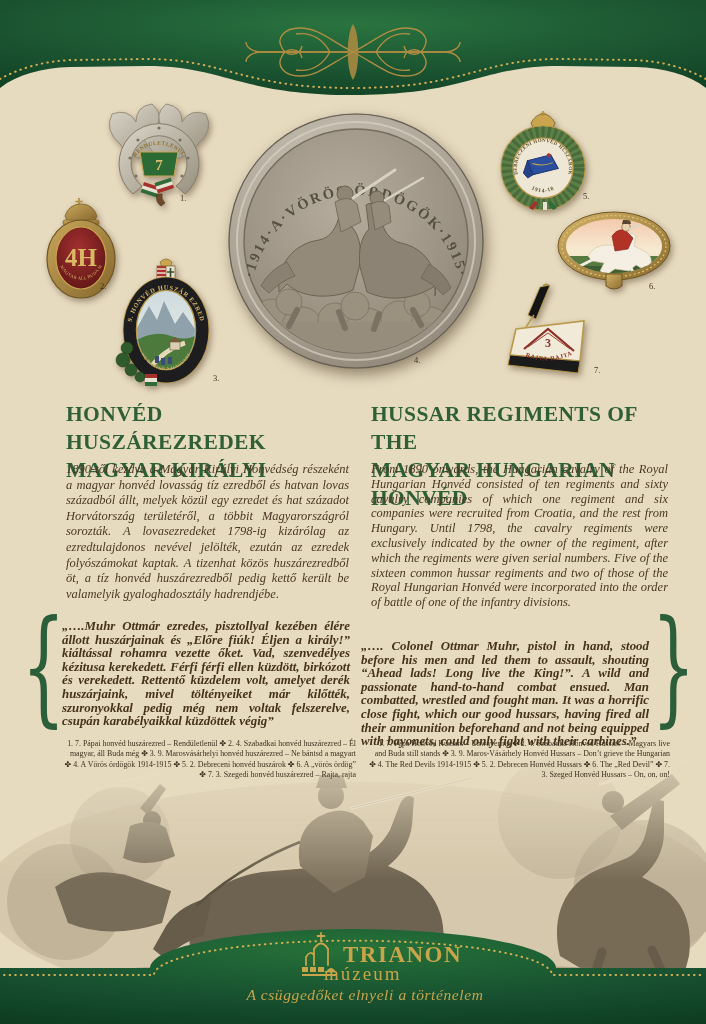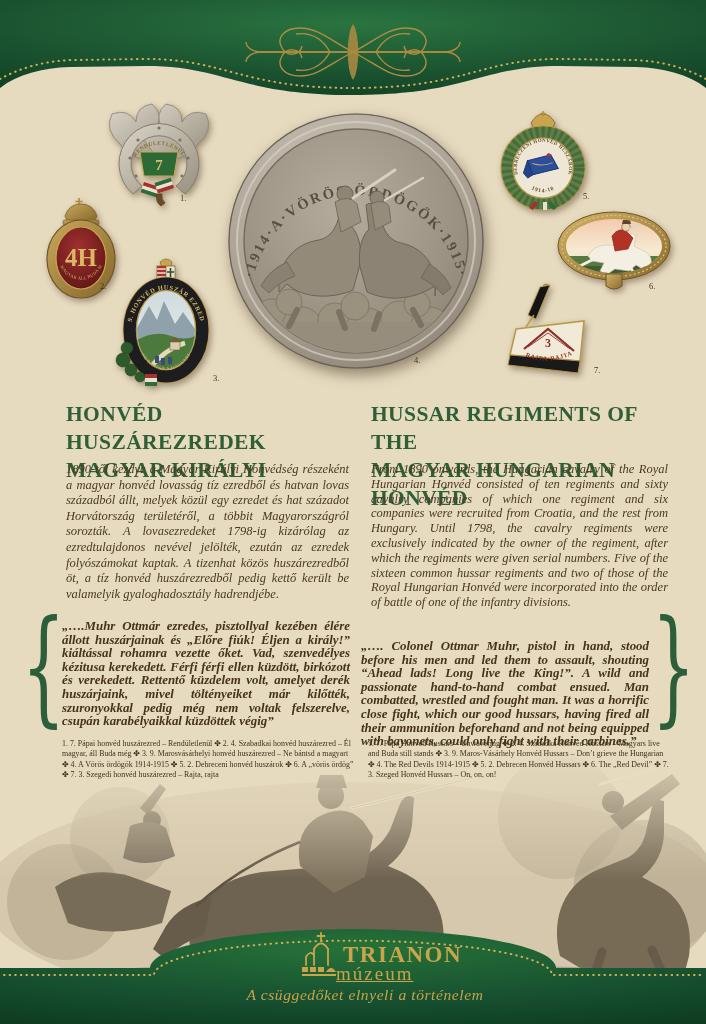--- a/index.html
+++ b/index.html
@@ -26,21 +26,21 @@
   #body-hu{left:66px;top:462px;width:283px;line-height:15.6px;}
   #body-en{left:371px;top:462px;width:297px;line-height:14.8px;}
   
   .quote{color:#45331a;font-style:italic;font-weight:bold;font-size:12.9px;line-height:13.6px;text-align:justify;}
   #quote-hu{left:62px;top:608px;width:288px;margin-top:12px;}
   #quote-en{left:361px;top:608px;width:288px;margin-top:32px;}
   .brace{color:#2c5e3a;font-family:"DejaVu Serif",serif;font-size:126px;line-height:132px;width:60px;text-align:center;}
   #brace-open{left:8px;top:601px;transform:scaleX(.55);}
   #brace-close{left:638px;top:601px;transform:scaleX(.55);}
   
-  .footnote{color:#3e3120;font-size:7.9px;line-height:10.3px;text-align:left;}
+  .footnote{color:#3e3120;font-size:7.9px;line-height:10.3px;text-align:right;}
   #fn-hu{left:62px;top:739px;width:294px;}
   #fn-en{left:368px;top:739px;width:302px;}
   
   .figlabel{color:#43331e;font-size:8.5px;line-height:9px;}
   
   .badge{filter:drop-shadow(2px 3px 3px rgba(70,52,28,.45));}
   #medallion{filter:drop-shadow(3px 6px 7px rgba(60,45,25,.5));}
   
   .logo-title{color:#c9a44a;font-weight:bold;font-size:23px;letter-spacing:1.5px;line-height:23px;}
   .logo-sub{color:#c9a44a;font-size:19px;line-height:19px;letter-spacing:2px;}
@@ -450,16 +450,16 @@
     </g>
     <g fill="#c9a44a">
       <rect x="2" y="36" width="6" height="5"></rect>
         <rect x="10" y="36" width="6" height="5"></rect>
         <rect x="18" y="36" width="6" height="5"></rect>
       <path d="M26,41 q5,-8 10,0 z"></path>
       <rect x="2" y="43" width="34" height="2"></rect>
     </g>
   </svg>
   <div class="abs logo-title" style="left:343px;top:943px;">TRIANON</div>
-  <div class="abs logo-sub" style="left:336px;top:964px;text-decoration:underline;">múzeum</div>
+  <div class="abs logo-sub" style="left:324px;top:964px;">múzeum</div>
   <div class="abs tagline" style="left:12px;top:986px;">A csüggedőket elnyeli a történelem</div>
 
 </div>
 
 </body></html>

